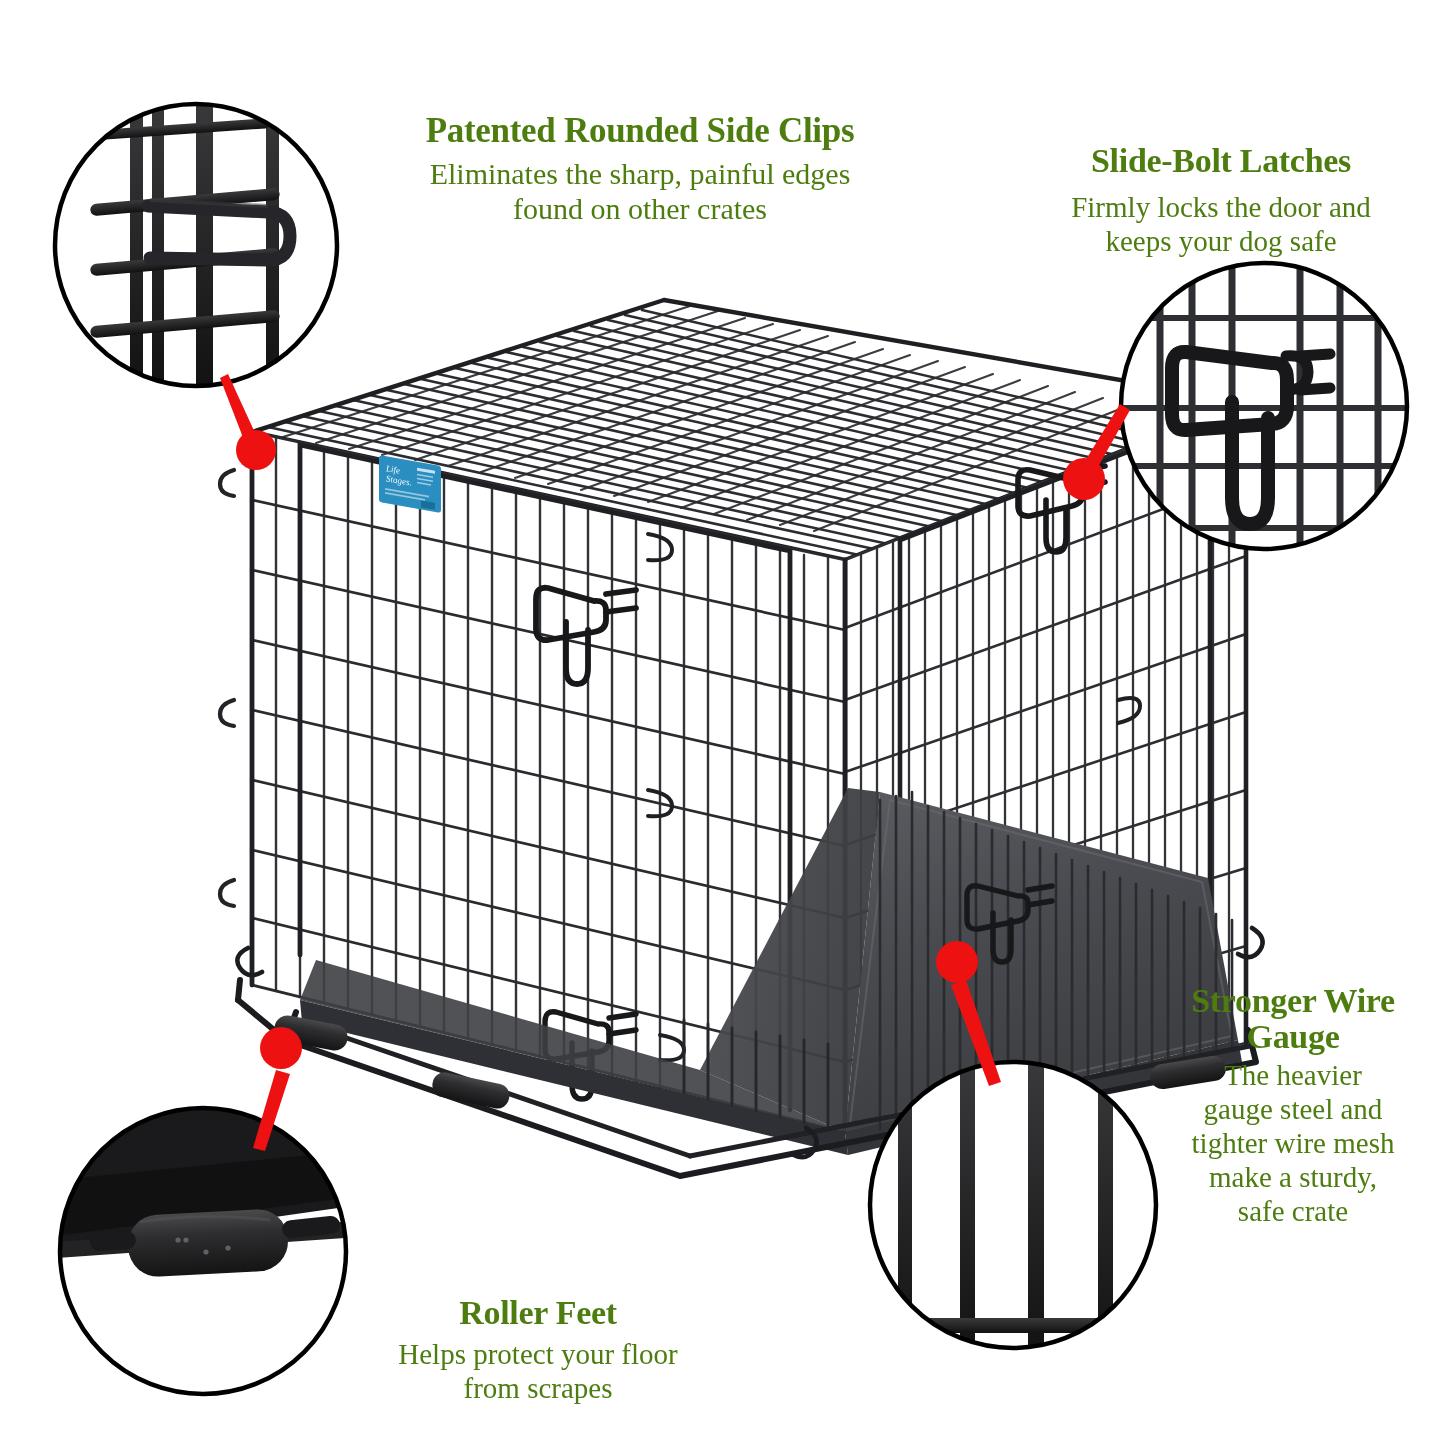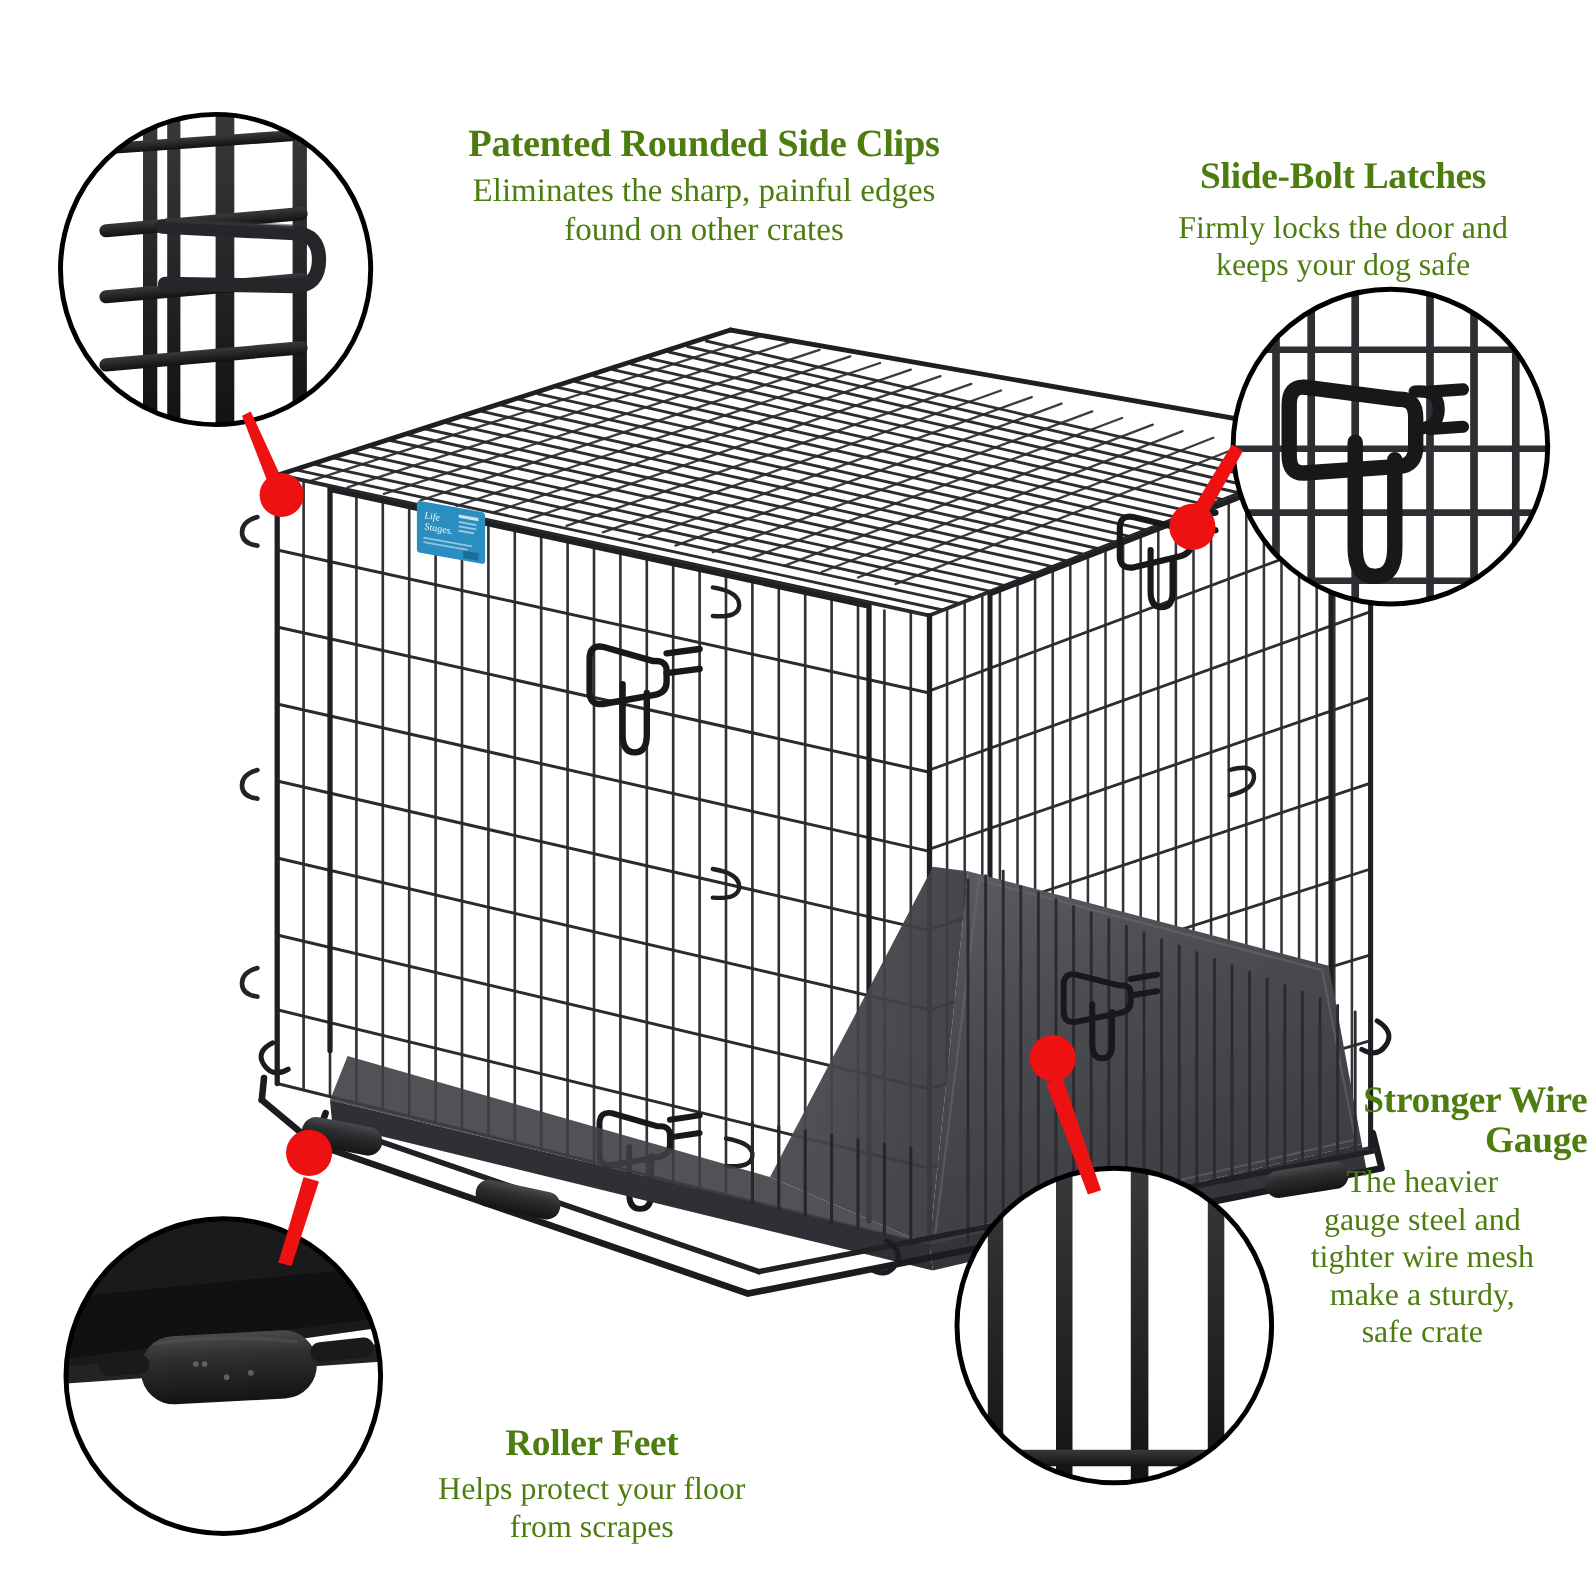--- a/index.html
+++ b/index.html
@@ -46,21 +46,21 @@
   
   #callout-side-clips   { left: 300px;  top: 112px;  width: 680px; }
   #callout-side-clips .ttl  { font-size: 35px; }
   #callout-side-clips .body { font-size: 30px; }
 
   #callout-slide-bolt   { left: 1000px; top: 143px;  width: 442px; }
   #callout-slide-bolt .ttl  { font-size: 34px; }
   #callout-slide-bolt .body { font-size: 29px; margin-top: 12px; }
 
   #callout-wire-gauge   { left: 1143px; top: 983px;  width: 300px; }
-  #callout-wire-gauge .ttl  { font-size: 34px; text-align: right; }
+  #callout-wire-gauge .ttl  { font-size: 34px; }
   #callout-wire-gauge .body { font-size: 29px; margin-top: 4px; }
 
   #callout-roller-feet  { left: 352px;  top: 1295px; width: 372px; }
   #callout-roller-feet .ttl  { font-size: 34px; }
   #callout-roller-feet .body { font-size: 29px; }
 </style>
 </head>
 <body>
 
 <div id="page">

